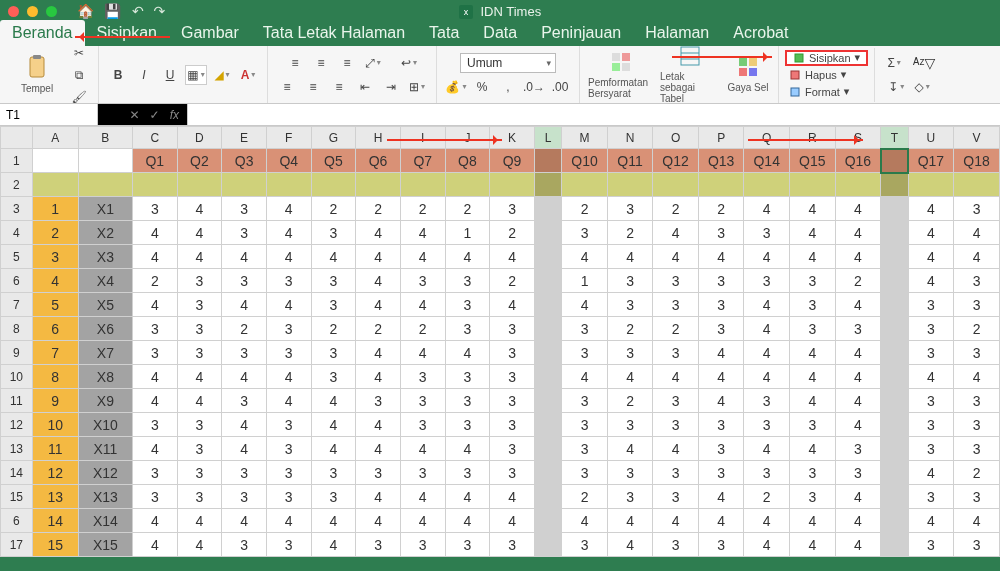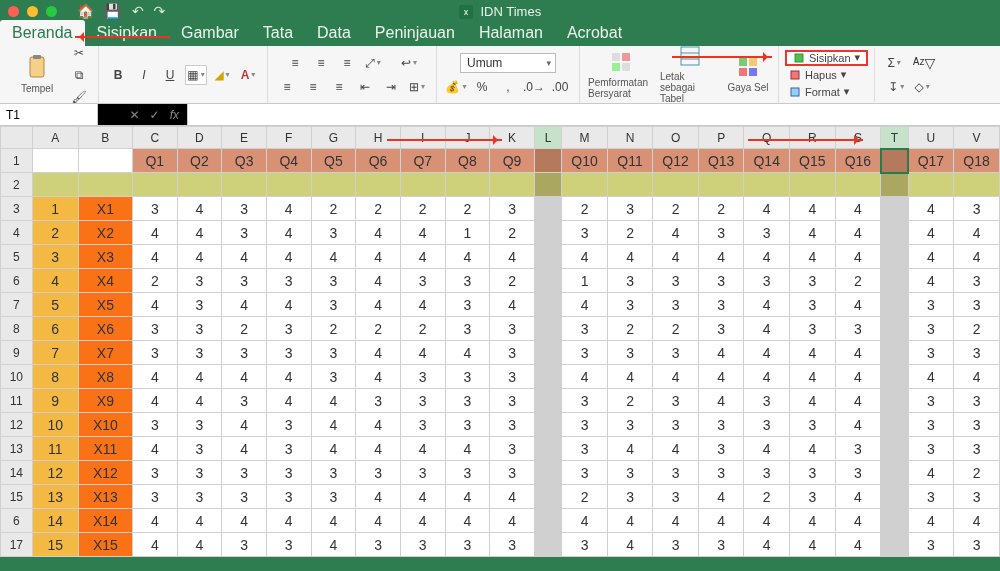--- a/index.html
+++ b/index.html
@@ -39,21 +39,21 @@
   .fx-input { flex: 1; height: 100%; border: none; padding: 0 8px; font-size: 12px; }
   
   .sheet { background: #fff; position: relative; }
   .grid { border-collapse: collapse; table-layout: fixed; }
   .grid th, .grid td { border: 1px solid #d0d0d0; height: 24px; text-align: center; font-weight: normal; font-size: 14px; padding: 0; }
   .grid thead th { background: #e9e9e9; height: 22px; font-size: 12px; color: #333; }
   .grid thead th.sel { background: #c7e2cb; }
   .grid th.rowhdr { background: #e9e9e9; width: 34px; font-size: 12px; color: #333; }
   .corner { background: #e9e9e9; width: 34px; }
   .colA { background: #f4b942; width: 50px; font-size: 15px; }
-  .colB { background: #f97316; width: 58px; font-size: 15px; }
+  .colB { background: #a3a3a3; width: 58px; font-size: 15px; }
   .hdr-q { background: #d99176; font-size: 15px; }
   .olive-row td.colgap, .olive-row td.std { background: #cfd17a; }
   .olive-row td.tgap { background: #a9a760; }
   td.colgap { background: #d0d0d0; }
   td.std { background: #fff; width: 48px; }
   .cell-selected { outline: 2px solid #2a7a4b; outline-offset: -1px; }
   
   .arrow { height: 2px; background: #e32; position: relative; }
   .arrow::after { content: ""; position: absolute; right: -1px; top: -4px; border: 5px solid transparent; border-left-color: #e32; }
   .arrow.rev::after { left: -1px; right: auto; border-left-color: transparent; border-right-color: #e32; }
@@ -77,20 +77,21 @@
         <text x="7" y="10" text-anchor="middle" fill="#fff" font-size="9">x</text>
       </svg>
     <span>IDN Times</span>
   </div>
 </div>
 
 <div class="tabs">
   <div class="tab active">Beranda</div>
   <div class="tab">Sisipkan</div>
   <div class="tab">Gambar</div>
+  <div class="tab">Tata Letak Halaman</div>
   <div class="tab">Tata</div>
   <div class="tab">Data</div>
   <div class="tab">Peninjauan</div>
   <div class="tab">Halaman</div>
   <div class="tab">Acrobat</div>
   <div style="position:absolute; left:75px; top:36px; width:95px;">
       <div class="arrow rev"></div>
     </div>
 </div>
 

